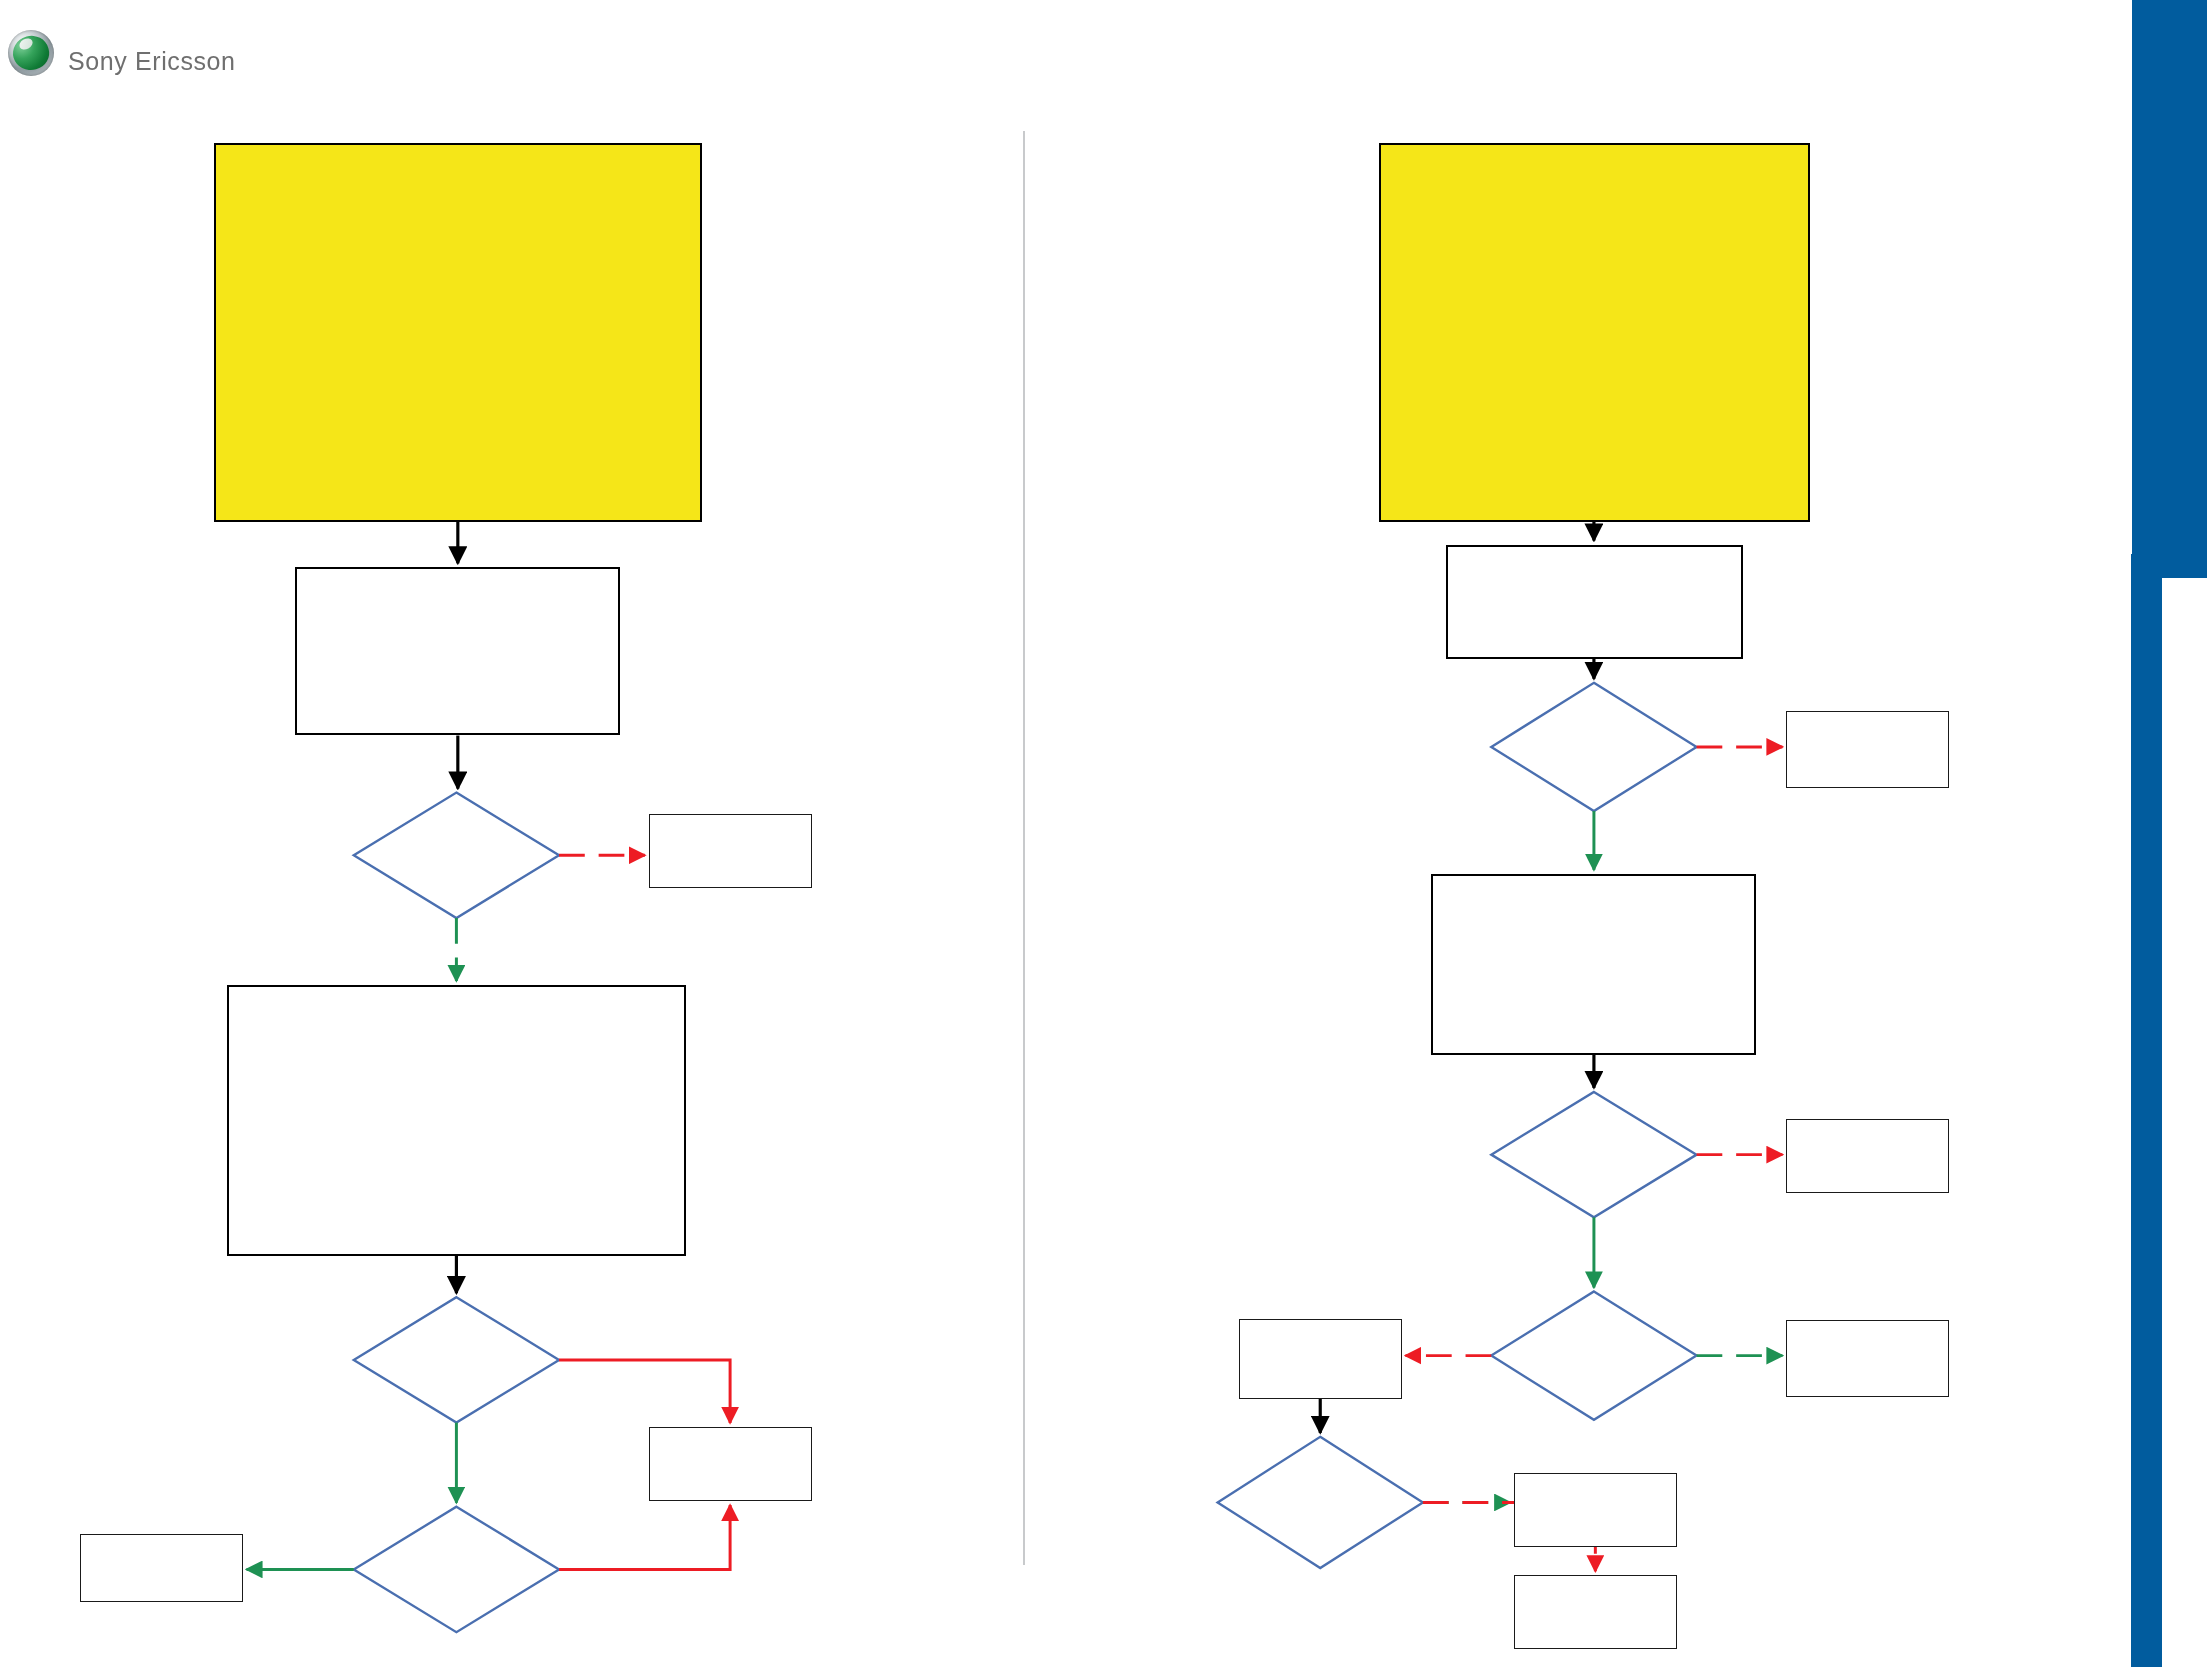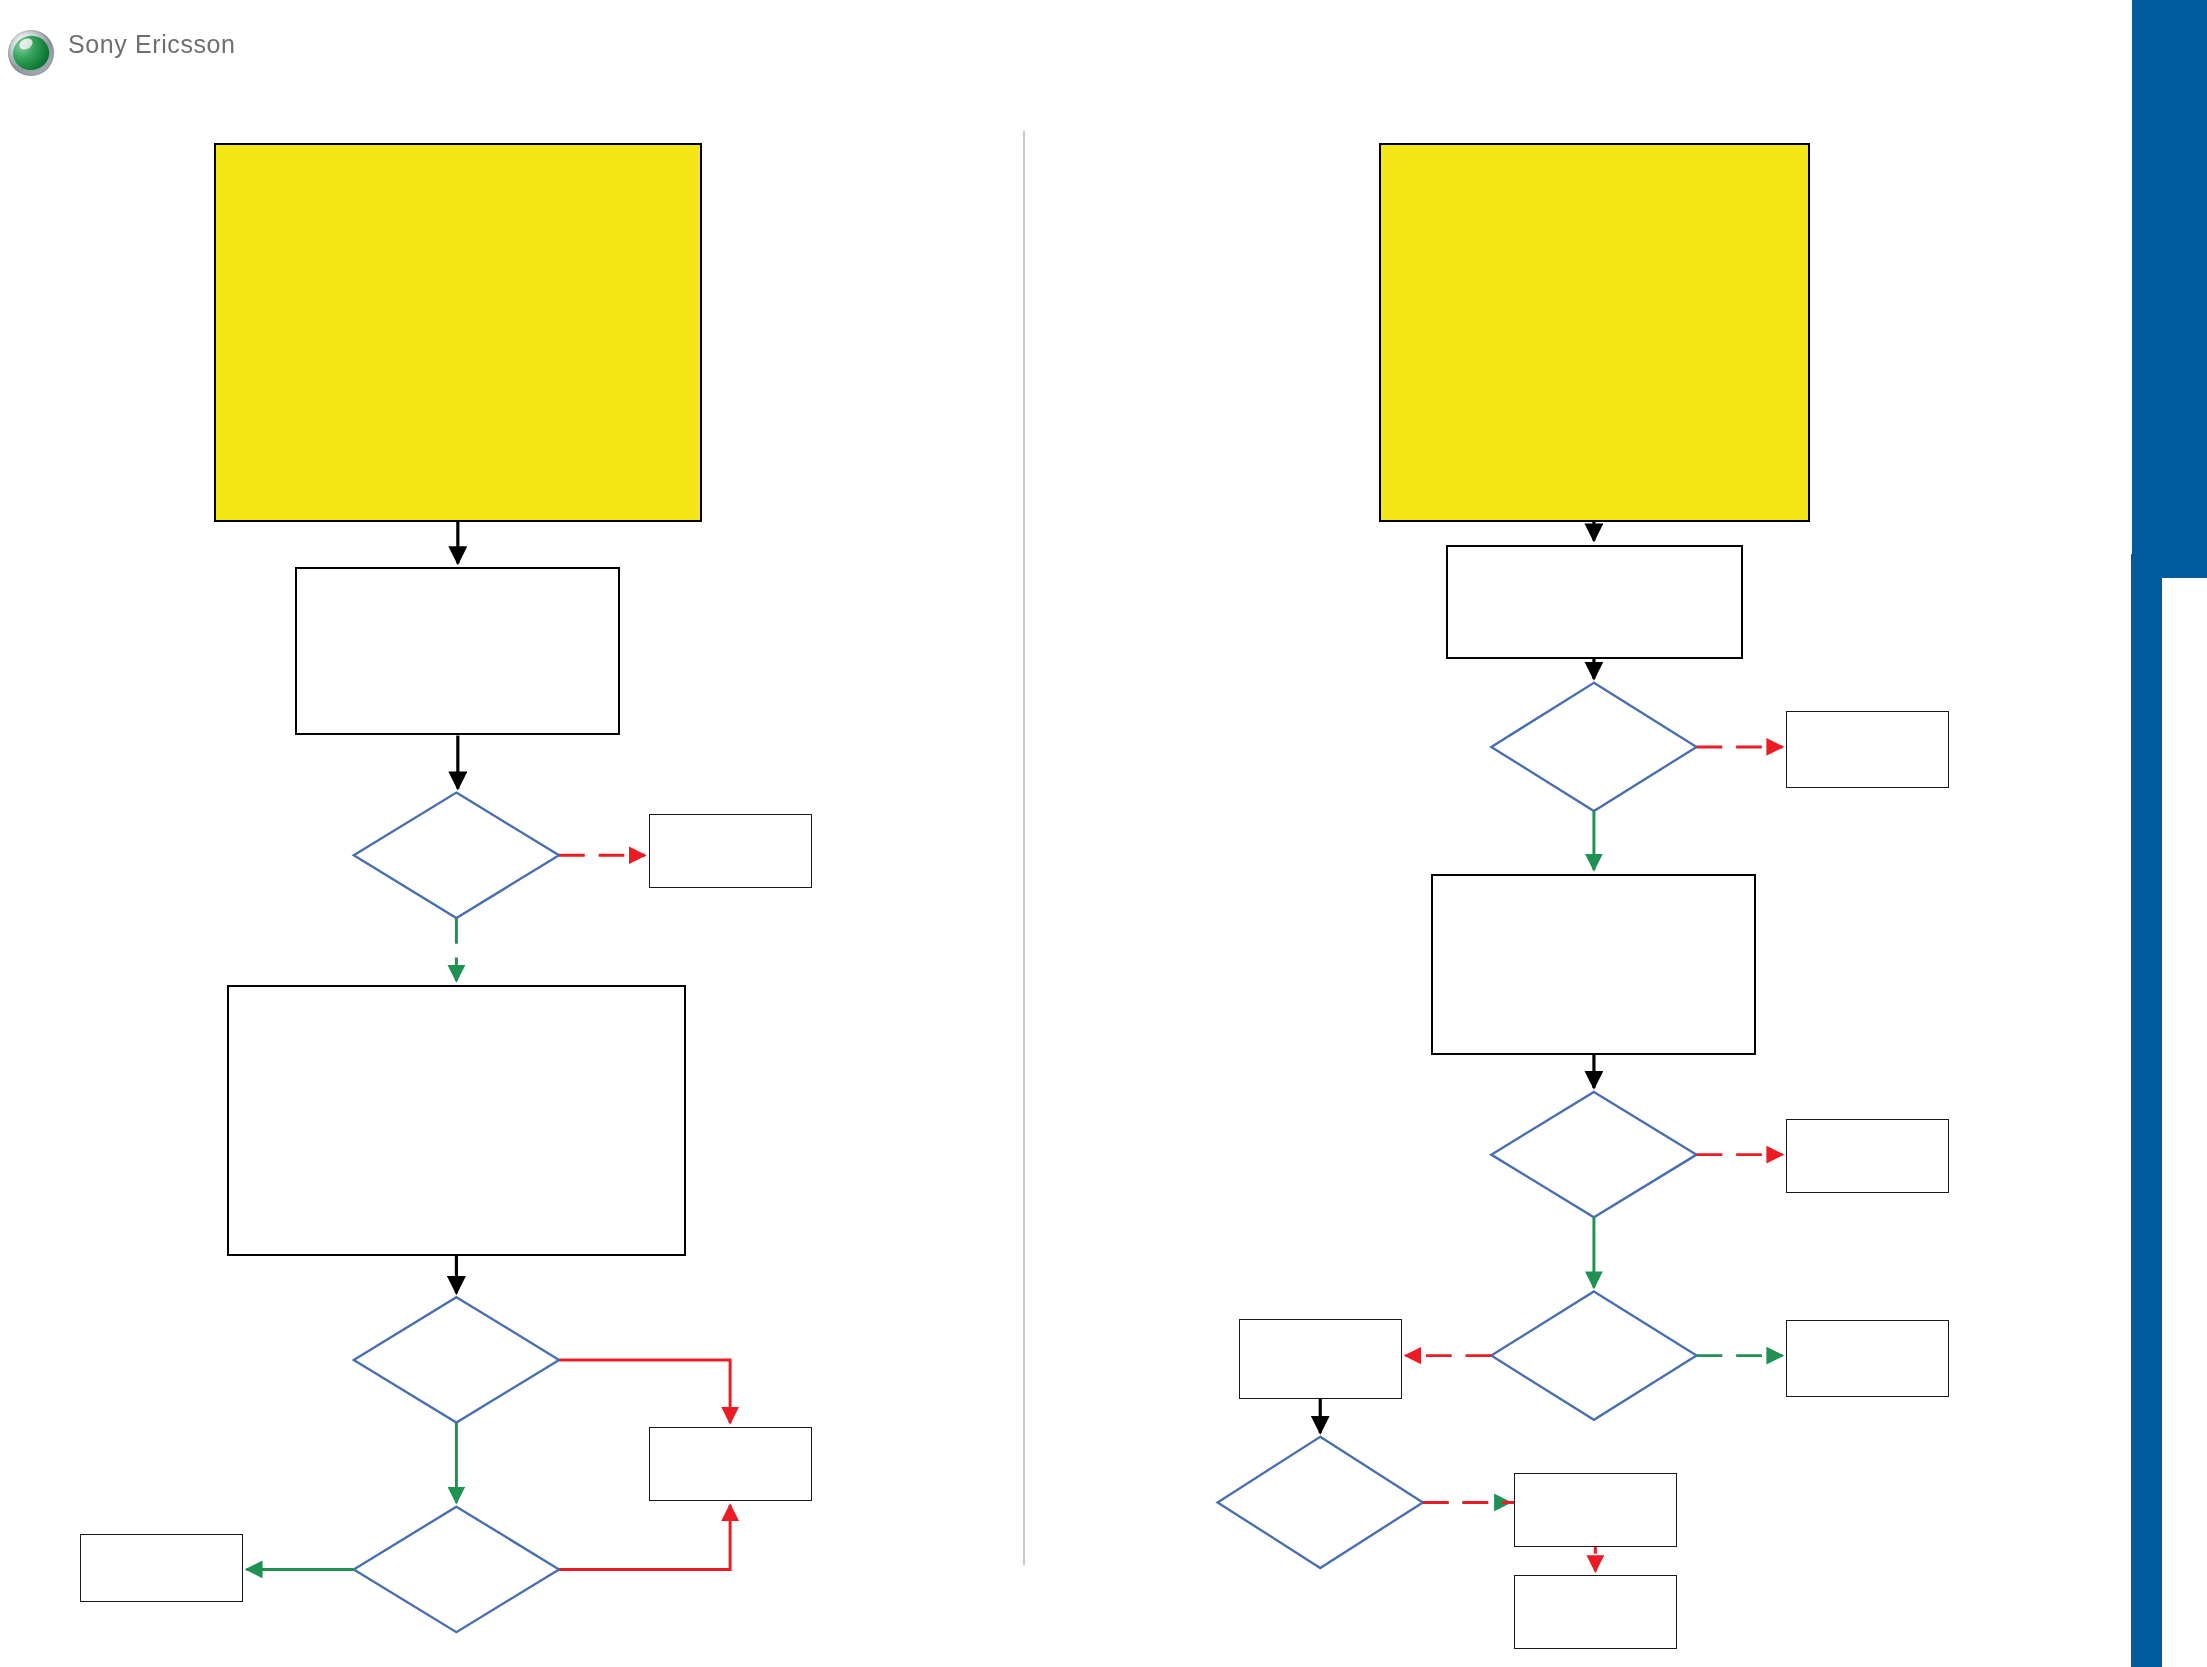--- a/index.html
+++ b/index.html
@@ -9,21 +9,21 @@
     background:#ffffff;
     font-family:"Liberation Sans", sans-serif;
     overflow:hidden;
     position:relative;
   }
   #slide{position:absolute;inset:0;}
 
   
   .brand{
     position:absolute;left:8px;top:30px;
-    display:flex;align-items:flex-start;gap:14px;
+    display:flex;align-items:flex-end;gap:14px;
   }
   .brand-logo{
     width:46px;height:46px;border-radius:50%;
     background:
       radial-gradient(circle at 34% 28%, #ffffff 0%, #dfe4e6 18%, #b9c2c6 38%, #8d999f 58%, #c9d0d3 100%);
     position:relative;
     box-shadow:inset 0 0 3px rgba(0,0,0,.35);
   }
   .brand-logo::before{
     content:"";position:absolute;left:5px;top:6px;

